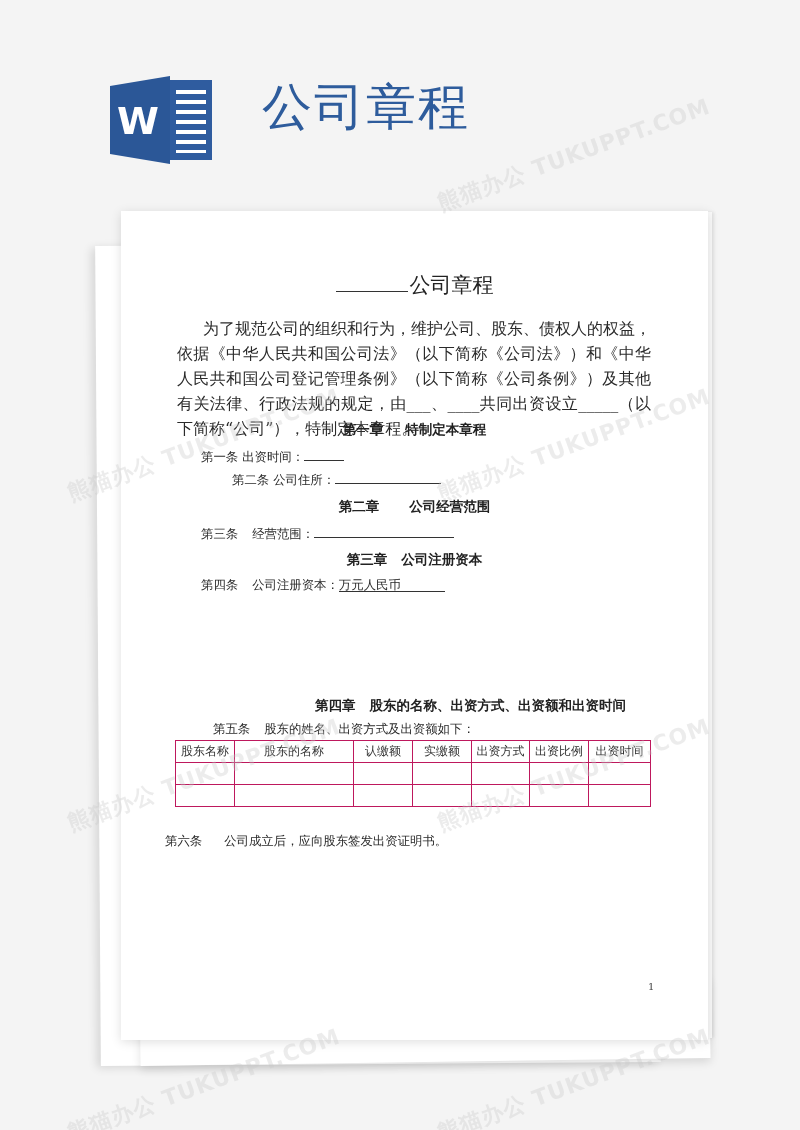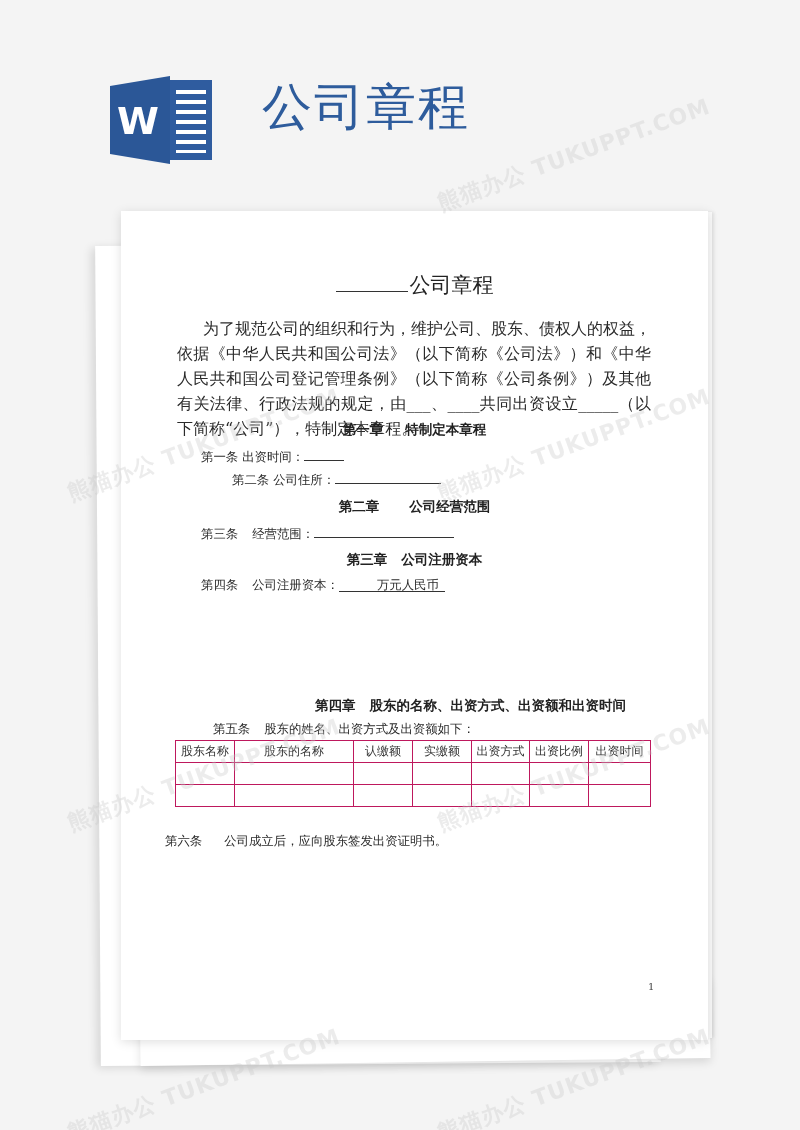--- a/index.html
+++ b/index.html
@@ -99,21 +99,21 @@
     <span>第三条</span><span class="sp" style="width:10px"></span>
     <span>经营范围：</span><span class="uline" style="width:140px;"></span>
   </div>
 
   <div class="chapter" style="top:340px;">
     <span>第三章</span><span class="gap" style="width:14px;"></span><span>公司注册资本</span>
   </div>
 
   <div class="article" style="left:80px; top:368px;">
     <span>第四条</span><span class="sp" style="width:10px"></span>
-    <span>公司注册资本：</span><span class="uline" style="width:106px; text-align:right; height:auto; padding-left:0;"><span style="padding-right:6px;">万元人民币</span></span>
+    <span>公司注册资本：</span><span class="uline" style="width:106px; height:auto; padding-left:0;"><span style="padding-right:6px;">万元人民币</span></span>
   </div>
 
 
   <div class="chapter" style="top:486px; left:0; text-align:right; width:505px;">
     <span>第四章</span><span class="gap" style="width:14px;"></span><span>股东的名称、出资方式、出资额和出资时间</span>
   </div>
 
   <div class="article" style="left:92px; top:512px;">
     <span>第五条</span><span class="sp" style="width:10px"></span>
     <span>股东的姓名、出资方式及出资额如下：</span>

